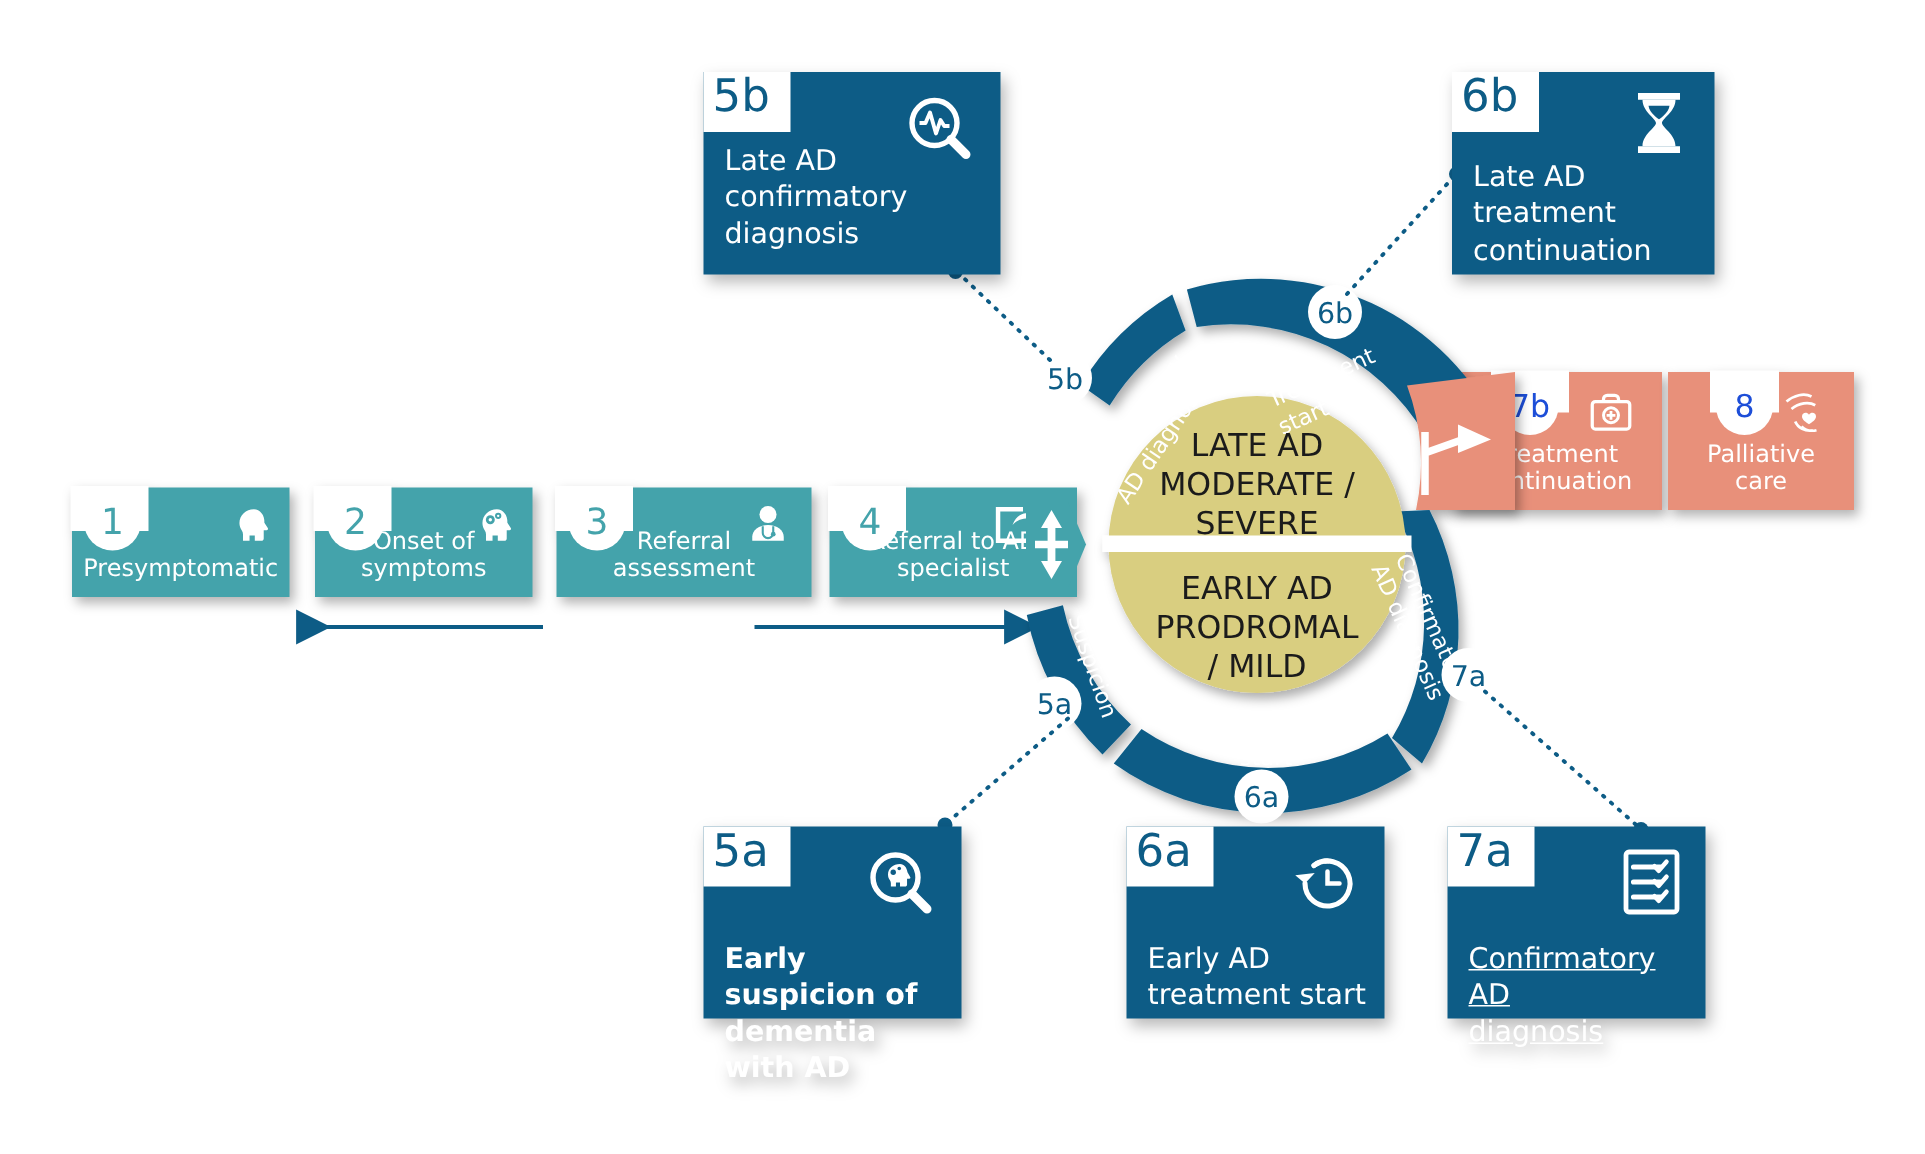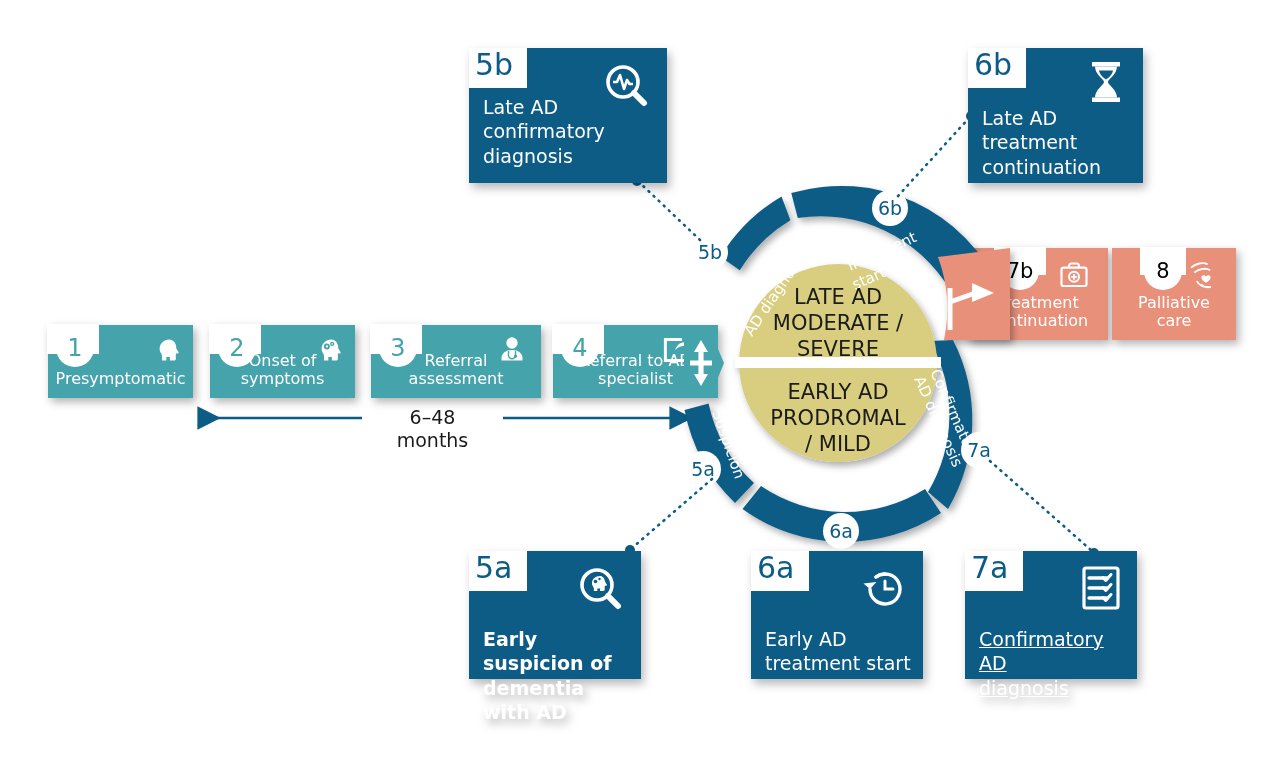--- a/index.html
+++ b/index.html
@@ -42,21 +42,21 @@
     position: absolute;
     top: 4px; left: 8px;
     width: 38px; height: 38px;
     border-radius: 50%;
     background: #ffffff;
     display: flex; align-items: center; justify-content: center;
     font-size: 24px;
     line-height: 1;
   }
   .badge.teal-t  { color: #44A3AB; }
-  .badge.orange-t{ color: #000000; }
+  .badge.orange-t{ color: #1d4ed8; }
 
   .box-icon {
     position: absolute;
     right: 8px; top: 4px;
     width: 42px; height: 42px;
   }
   .box-icon svg { width: 100%; height: 100%; display: block; }
 
   
   .callout {
@@ -231,22 +231,20 @@
       <marker id="arrL" markerWidth="9" markerHeight="9" refX="8" refY="4.5" orient="auto" markerUnits="strokeWidth">
         <path d="M9,0 L9,9 L0,4.5 z" fill="#0D5C86"></path>
       </marker>
       <marker id="arrR" markerWidth="9" markerHeight="9" refX="1" refY="4.5" orient="auto" markerUnits="strokeWidth">
         <path d="M0,0 L0,9 L9,4.5 z" fill="#0D5C86"></path>
       </marker>
     </defs>
     <line x1="362" y1="418" x2="200" y2="418" stroke="#0D5C86" stroke-width="2.6" marker-end="url(#arrL)"></line>
     <line x1="503" y1="418" x2="672" y2="418" stroke="#0D5C86" stroke-width="2.6" marker-end="url(#arrR)"></line>
   </svg>
-  <div class="timeline-text" style="left:370px; top:406px; width:125px;">6–48
-months</div>
 
   <svg class="overlay">
     <defs>
       <filter id="wheelShadow" x="-25%" y="-25%" width="160%" height="160%">
         <feDropShadow dx="3" dy="4" stdDeviation="3.5" flood-color="#000" flood-opacity="0.32"></feDropShadow>
       </filter>
 
       <path id="p5b" d="M 718.5 269.0 A 137 137 0 0 1 771.5 229.0" fill="none"></path>
       <path id="p6b" d="M 805.5 227.8 A 137 137 0 0 1 931.5 274.0" fill="none"></path>
       <path id="p5a" d="M 733.0 470.0 A 137 137 0 0 1 708.0 424.0" fill="none"></path>

